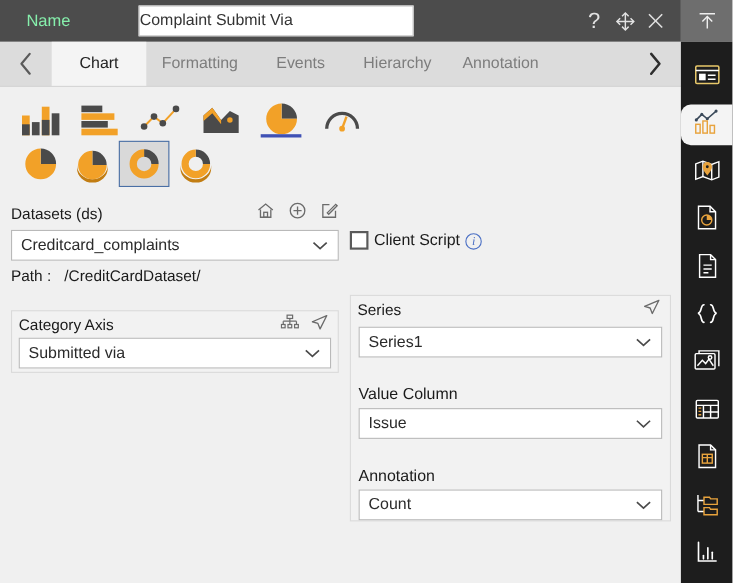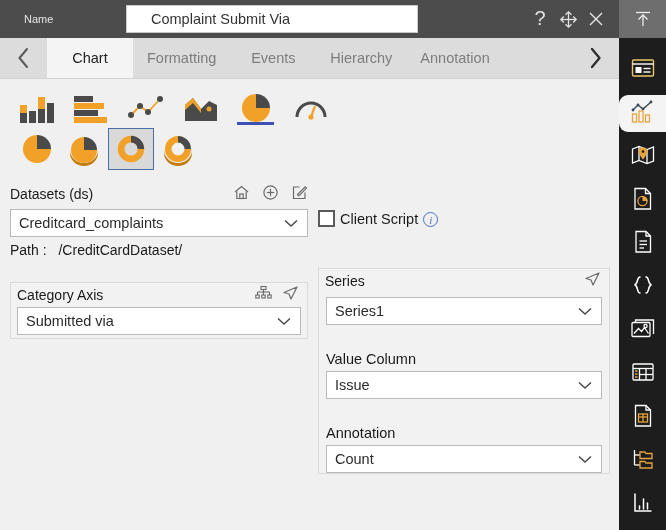--- a/index.html
+++ b/index.html
@@ -17,28 +17,28 @@
   }
 
   
   .titlebar {
     position: absolute; left: 0; top: 0;
     width: 619px; height: 38px;
     background: #4c4c4c;
     display: flex; align-items: center;
   }
   .title-label {
-    color: #e5e5e5; font-size: 11px;
+    color: #86efac; font-size: 15px;
     margin-left: 24px; width: 100px;
   }
   .name-input {
-    width: 292px; height: 28px;
+    width: 250px; height: 28px;
     background: #ffffff; border: 1px solid #c8c8c8;
     display: flex; align-items: center;
-    padding-left: 24px;
+    padding-left: 0;
     font-size: 14.5px; color: #333;
     margin-left: 2px;
   }
   .title-icons {
     margin-left: auto; display: flex; align-items: center;
     gap: 9px; padding-right: 14px;
   }
   .ticon {
     color: #e2e2e2; cursor: pointer;
     display: flex; align-items: center; justify-content: center;

